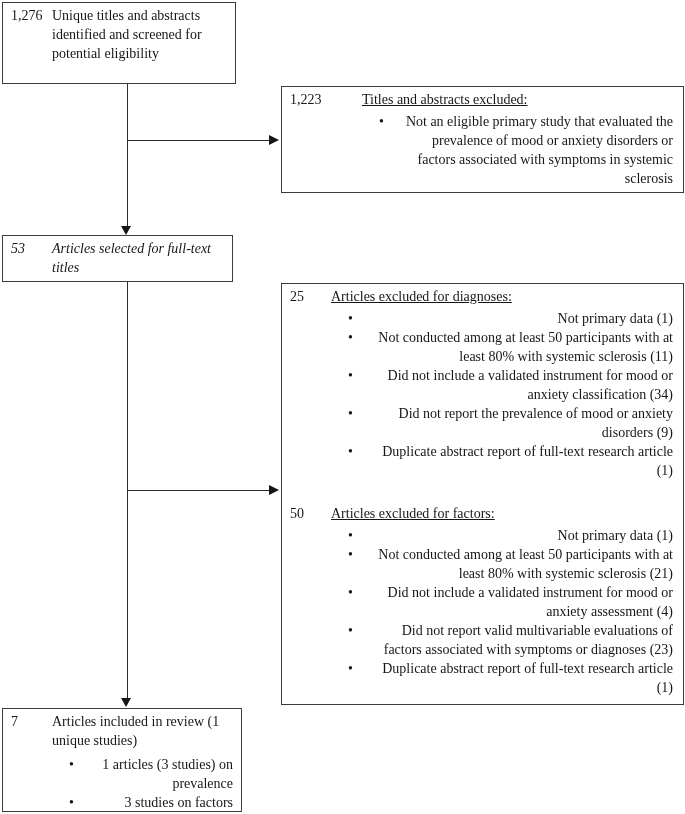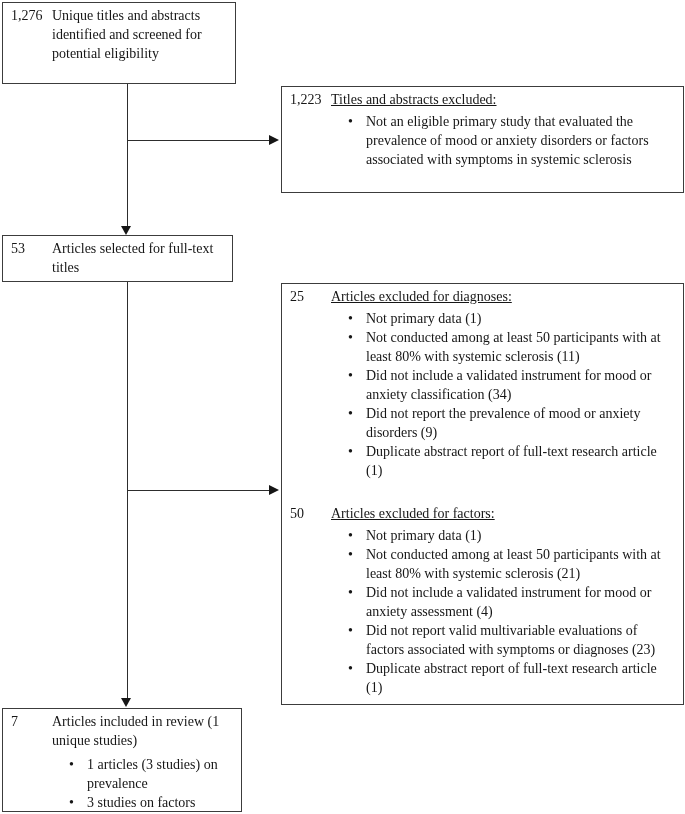--- a/index.html
+++ b/index.html
@@ -20,21 +20,21 @@
     background:#ffffff;
     padding:3px 8px 3px 8px;
   }
   .row { display:flex; align-items:flex-start; }
   .num { flex:0 0 41px; width:41px; }
   .content { flex:1; min-width:0; }
   .heading { text-decoration:underline; }
   ul.bullets { list-style:none; margin:3px 0 0 17px; padding:0; }
   ul.bullets li { display:flex; align-items:flex-start; }
   .marker { flex:0 0 18px; width:18px; }
-  .li-text { flex:1; min-width:0; }
+  .li-text { flex:1; min-width:0;text-align:right; }
   .section2 { margin-top:24px; }
   .vline, .hline { position:absolute; background:#2d2d2d; }
   .arrow-down {
     position:absolute; width:0; height:0;
     border-left:5.8px solid transparent;
     border-right:5.8px solid transparent;
     border-top:9.5px solid #161616;
   }
   .arrow-right {
     position:absolute; width:0; height:0;
@@ -58,34 +58,34 @@
   <div class="hline" style="left:127px; top:490px; width:142px; height:1.4px;"></div>
   <div class="arrow-right" style="left:269px; top:485px;"></div>
 
   <div class="box row" style="left:2px; top:2px; width:234px; height:82px; padding-right:16px;">
     <div class="num">1,276</div>
     <div class="content">
       <div>Unique titles and abstracts identified and screened for potential eligibility</div>
     </div>
   </div>
 
-  <div class="box row" style="left:281px; top:86px; width:403px; height:107px; padding-right:10px;">
+  <div class="box row" style="left:281px; top:86px; width:403px; height:107px; padding-right:10px;gap:31px;">
     <div class="num">1,223</div>
     <div class="content">
       <div class="heading">Titles and abstracts excluded:</div>
       <ul class="bullets">
         <li>
           <span class="marker">•</span>
           <span class="li-text">Not an eligible primary study that evaluated the prevalence of mood or anxiety disorders or factors associated with symptoms in systemic sclerosis</span>
         </li>
       </ul>
     </div>
   </div>
 
-  <div class="box row" style="left:2px; top:235px; width:231px; height:47px; ">
+  <div class="box row" style="left:2px; top:235px; width:231px; height:47px; font-style:italic;">
     <div class="num">53</div>
     <div class="content">
       <div>Articles selected for full-text titles</div>
     </div>
   </div>
 
   <div class="box" style="left:281px; top:283px; width:403px; height:422px; padding-right:10px;">
 
     <div class="row">
       <div class="num">25</div>

